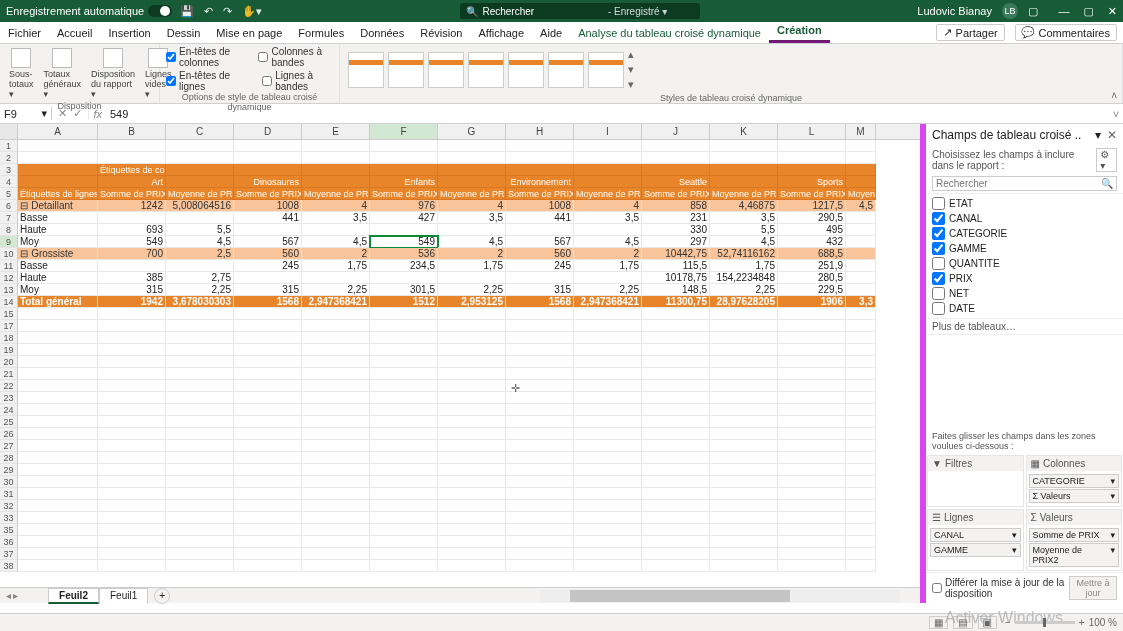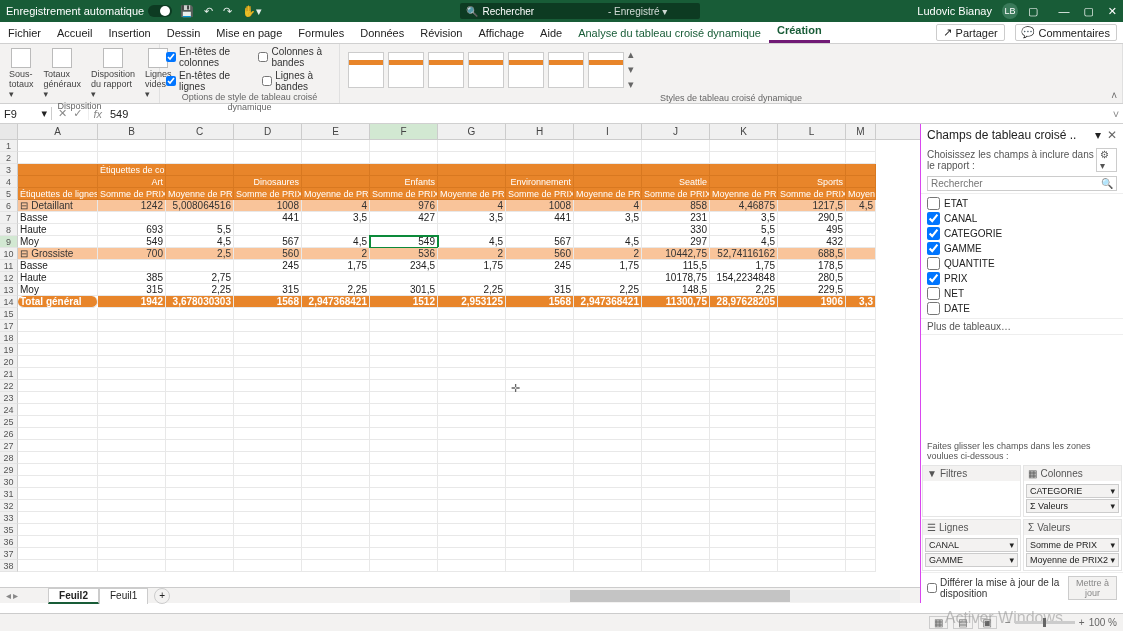--- a/index.html
+++ b/index.html
@@ -69,21 +69,21 @@
 
   .sheet-scroll-h { height:16px; border-top:1px solid #ccc; display:flex; align-items:center; background:#f3f2f1; font-size:10px; position:relative; }
   .sheet-tabs { display:flex; gap:0; margin-left:30px; }
   .sheet-tab { padding:1px 10px; border:1px solid #ccc; border-bottom:none; background:#fff; }
   .sheet-tab.active { background:#fff; border-bottom:2px solid #185c37; font-weight:600; }
   .add-sheet { width:16px; height:16px; line-height:14px; text-align:center; border:1px solid #ccc; border-radius:50%; margin-left:6px; }
   .hscroll-track { position:absolute; left:540px; right:20px; height:12px; top:2px; background:#eee; }
   .hscroll-thumb { height:100%; background:#c4c4c4; width:220px; margin-left:30px; }
 
   
-  .field-pane { width:203px; border-left:1px solid #d946ef; background:#fff; display:flex; flex-direction:column; font-size:10px; }
+  .field-pane { width:203px; border-left:6px solid #d946ef; background:#fff; display:flex; flex-direction:column; font-size:10px; }
   .fp-title { display:flex; align-items:center; justify-content:space-between; padding:4px 6px; font-size:12px; }
   .fp-title .close { color:#666; }
   .fp-sub { padding:2px 6px; color:#555; font-size:10px; display:flex; justify-content:space-between; align-items:center; }
   .fp-sub .gear { border:1px solid #ccc; padding:0 3px; }
   .fp-search { margin:2px 6px; position:relative; }
   .fp-search input { width:100%; font-size:10px; padding:1px 14px 1px 3px; border:1px solid #ccc; }
   .fp-search .mag { position:absolute; right:3px; top:2px; color:#888; }
   .fp-fields { border-top:1px solid #eee; border-bottom:1px solid #eee; padding:2px 6px; flex:0 0 auto; }
   .fp-field { display:flex; align-items:center; gap:4px; padding:1px 0; }
   .fp-more { padding:2px 6px; color:#555; border-bottom:1px solid #eee; }
@@ -427,21 +427,21 @@
           <div class="cell" style="width: 68px;"></div>
           <div class="cell" style="width: 68px;"></div>
           <div class="cell" style="width: 68px;">245</div>
           <div class="cell" style="width: 68px;">1,75</div>
           <div class="cell" style="width: 68px;">234,5</div>
           <div class="cell" style="width: 68px;">1,75</div>
           <div class="cell" style="width: 68px;">245</div>
           <div class="cell" style="width: 68px;">1,75</div>
           <div class="cell" style="width: 68px;">115,5</div>
           <div class="cell" style="width: 68px;">1,75</div>
-          <div class="cell" style="width: 68px;">178,5</div>
+          <div class="cell" style="width: 68px;">251,9</div>
           <div class="cell" style="width: 30px;"></div>
         </div>
         <div class="row">
           <div class="rh">12</div>
           <div class="cell l" style="width: 80px;">   Haute</div>
           <div class="cell" style="width: 68px;">385</div>
           <div class="cell" style="width: 68px;">2,75</div>
           <div class="cell" style="width: 68px;"></div>
           <div class="cell" style="width: 68px;"></div>
           <div class="cell" style="width: 68px;"></div>
@@ -464,21 +464,21 @@
           <div class="cell" style="width: 68px;">2,25</div>
           <div class="cell" style="width: 68px;">315</div>
           <div class="cell" style="width: 68px;">2,25</div>
           <div class="cell" style="width: 68px;">148,5</div>
           <div class="cell" style="width: 68px;">2,25</div>
           <div class="cell" style="width: 68px;">229,5</div>
           <div class="cell" style="width: 30px;"></div>
         </div>
         <div class="row">
           <div class="rh">14</div>
-          <div class="cell l total-row" style="width: 80px; border-radius: 6px;">Total général</div>
+          <div class="cell l total-row" style="width: 80px;">Total général</div>
           <div class="cell total-row" style="width: 68px;">1942</div>
           <div class="cell total-row" style="width: 68px;">3,678030303</div>
           <div class="cell total-row" style="width: 68px;">1568</div>
           <div class="cell total-row" style="width: 68px;">2,947368421</div>
           <div class="cell total-row" style="width: 68px;">1512</div>
           <div class="cell total-row" style="width: 68px;">2,953125</div>
           <div class="cell total-row" style="width: 68px;">1568</div>
           <div class="cell total-row" style="width: 68px;">2,947368421</div>
           <div class="cell total-row" style="width: 68px;">11300,75</div>
           <div class="cell total-row" style="width: 68px;">28,97628205</div>

